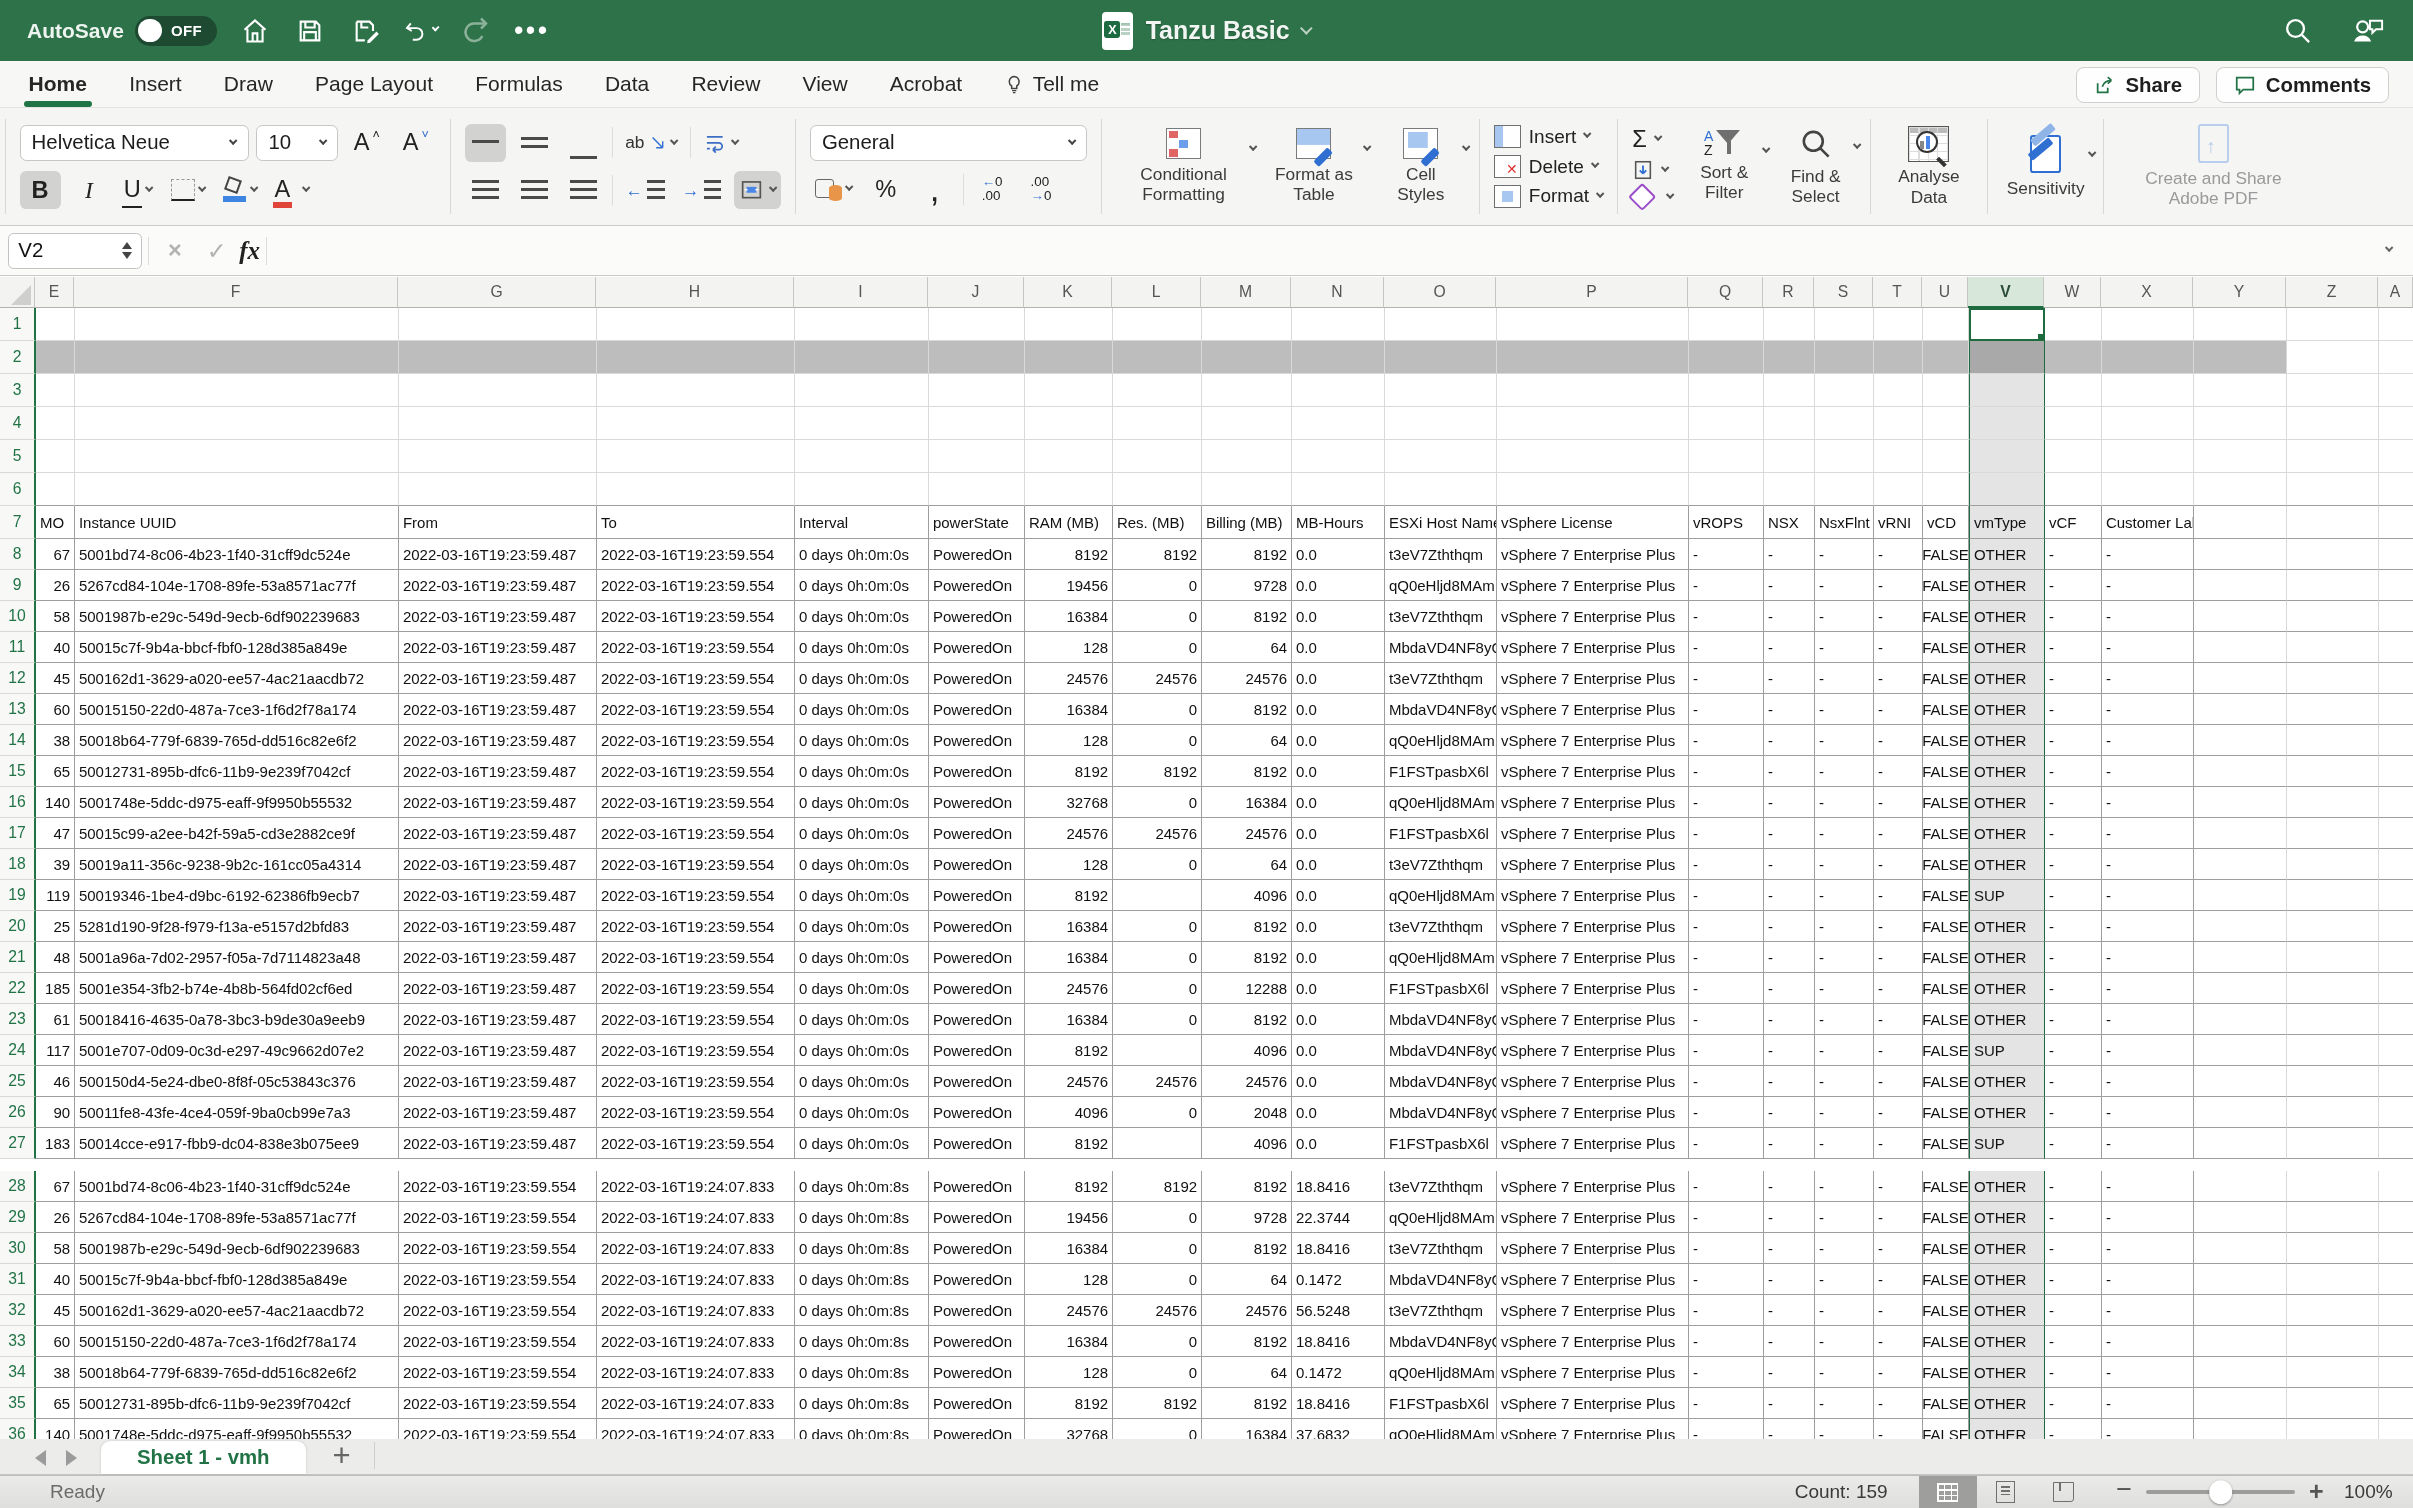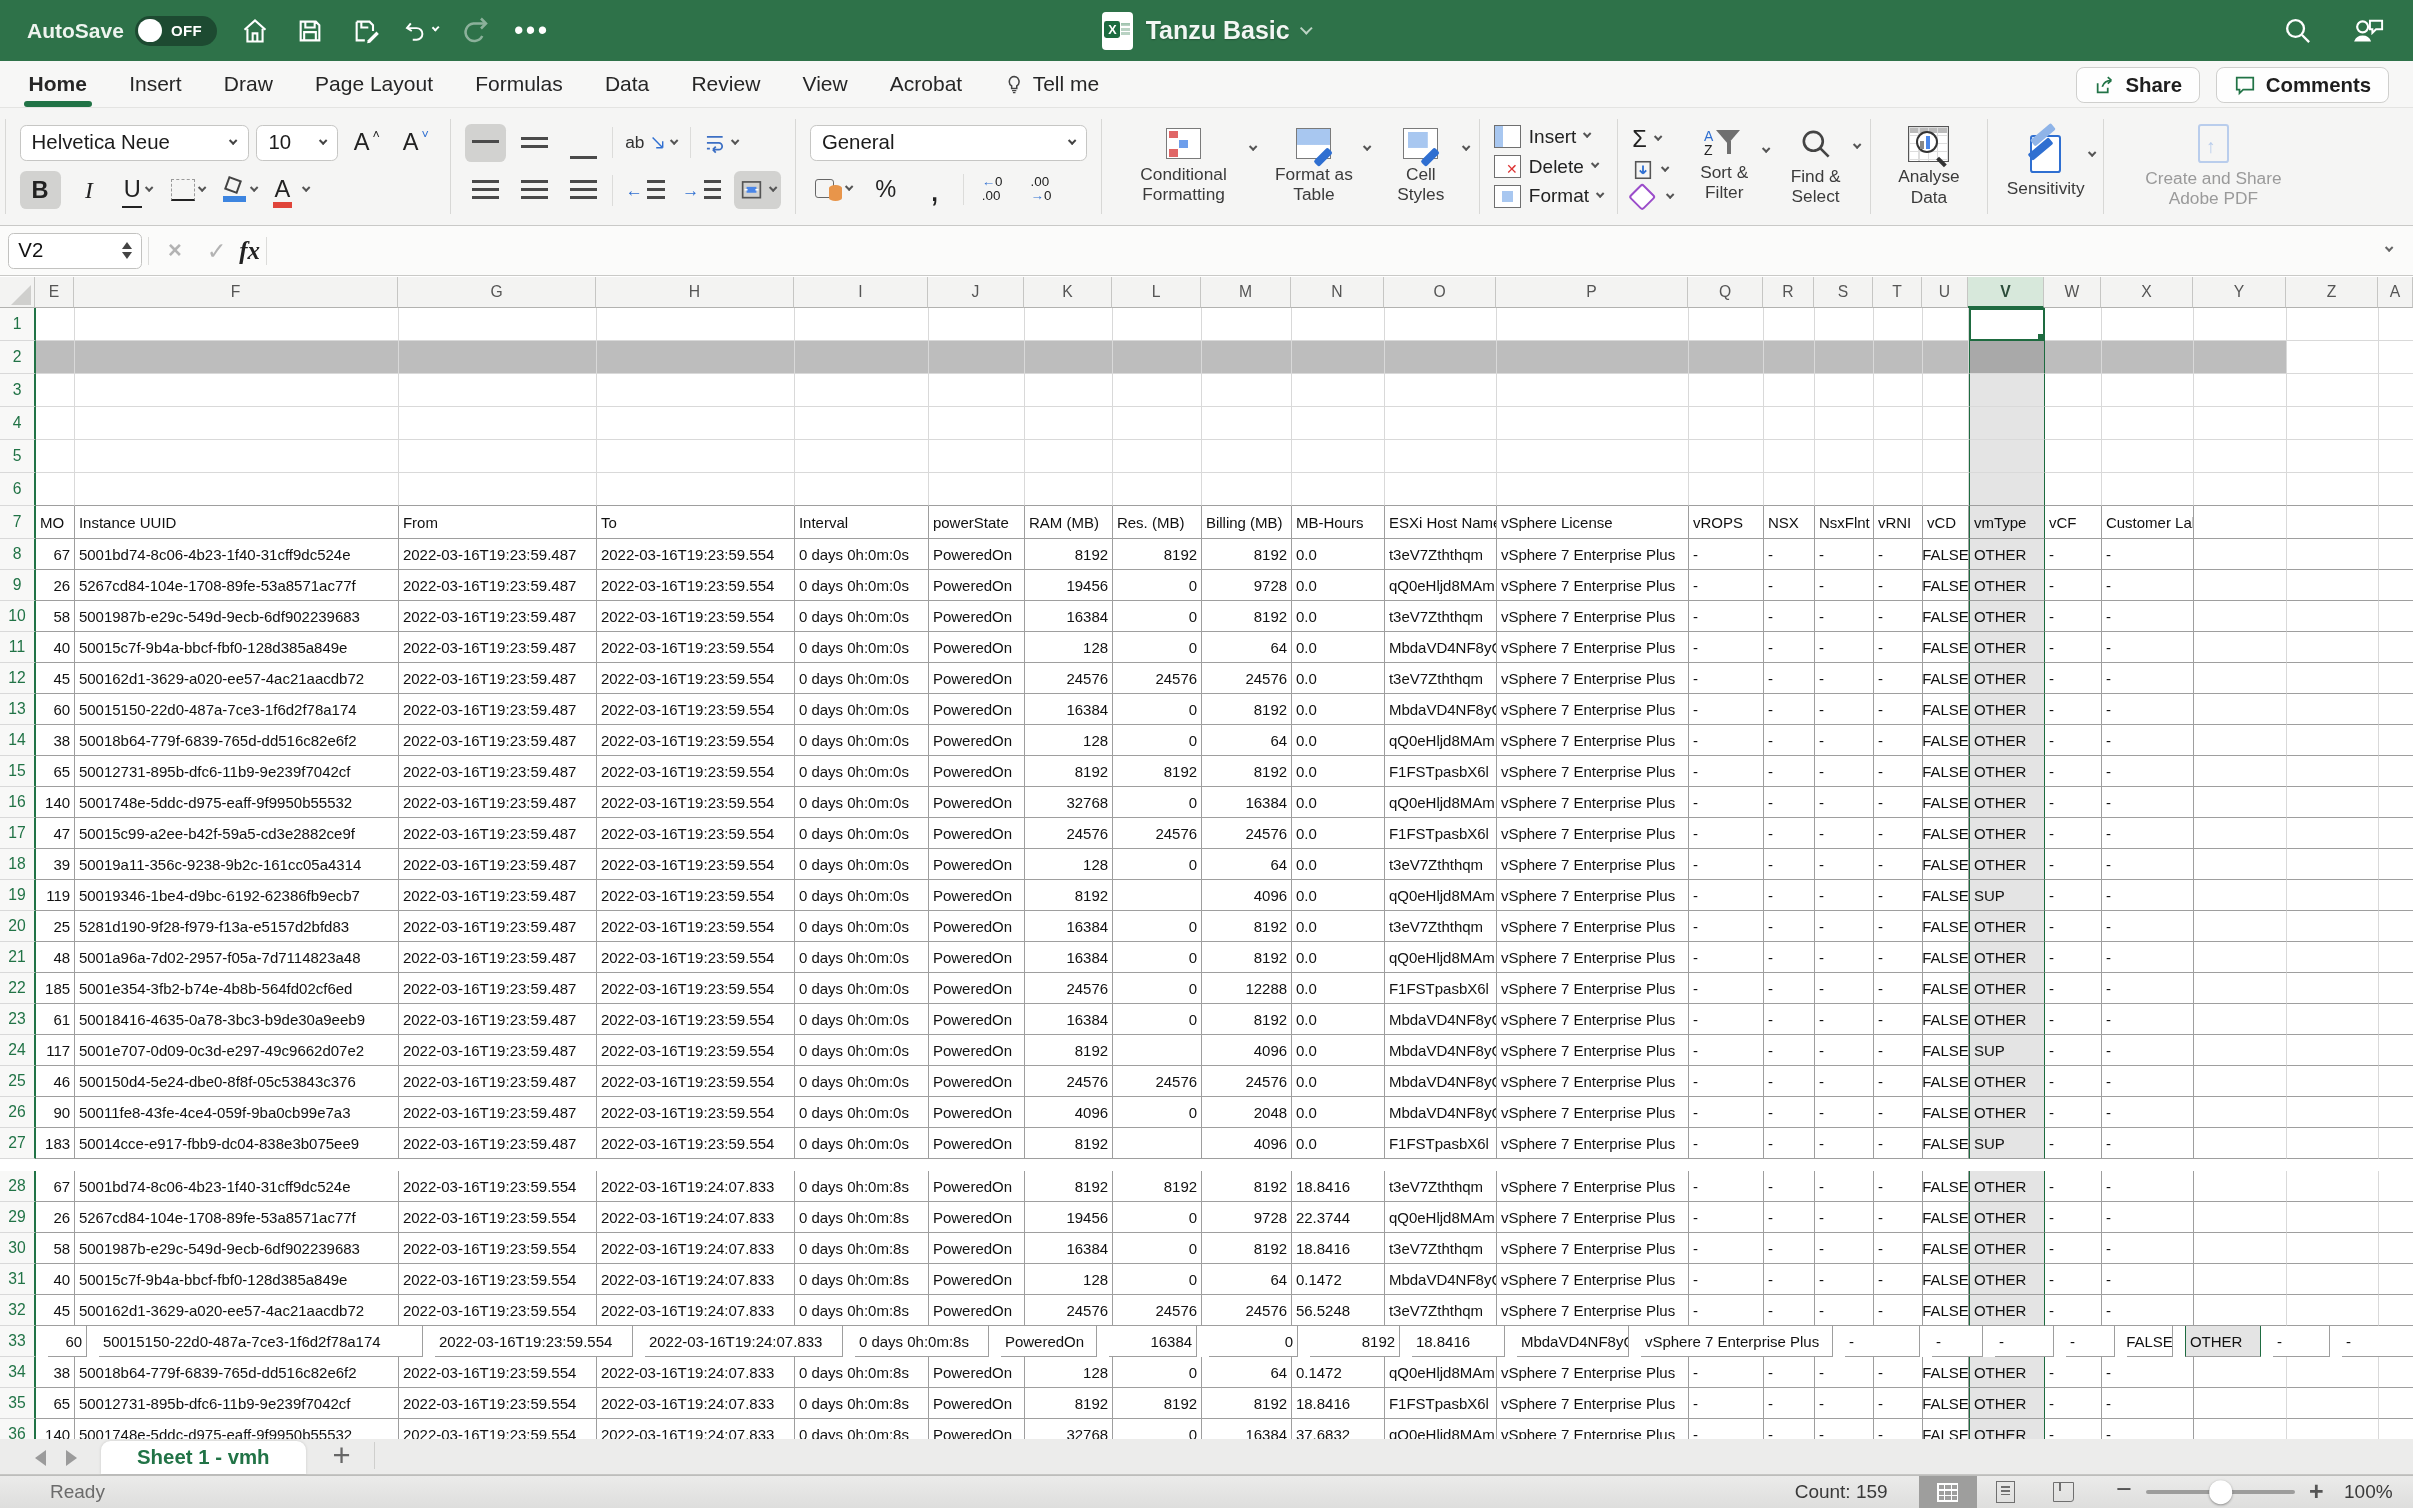--- a/index.html
+++ b/index.html
@@ -1440,21 +1440,21 @@
       <div class="c dkb dkr" style="width: 59px;">-</div>
       <div class="c dkb dkr" style="width: 49px;">-</div>
       <div class="c dkb dkr ctr" style="width: 46px;">FALSE</div>
       <div class="c selcol dkb dkr" style="width: 76px;">OTHER</div>
       <div class="c dkb dkr" style="width: 57px;">-</div>
       <div class="c dkb dkr" style="width: 92px;">-</div>
       <div class="c dkb" style="width: 93px;"></div>
       <div class="c dkb" style="width: 92px;"></div>
       <div class="c dkb" style="width: 35px;"></div>
     </div>
-    <div class="row" style="height: 31px; gap: 12px;">
+    <div class="row" style="height: 31px;">
       <div class="gut">33</div>
       <div class="c dkb dkr num" style="width: 39px;">60</div>
       <div class="c dkb dkr" style="width: 324px;">50015150-22d0-487a-7ce3-1f6d2f78a174</div>
       <div class="c dkb dkr" style="width: 198px;">2022-03-16T19:23:59.554</div>
       <div class="c dkb dkr" style="width: 198px;">2022-03-16T19:24:07.833</div>
       <div class="c dkb dkr" style="width: 134px;">0 days 0h:0m:8s</div>
       <div class="c dkb dkr" style="width: 96px;">PoweredOn</div>
       <div class="c dkb dkr num" style="width: 88px;">16384</div>
       <div class="c dkb dkr num" style="width: 89px;">0</div>
       <div class="c dkb dkr num" style="width: 90px;">8192</div>

